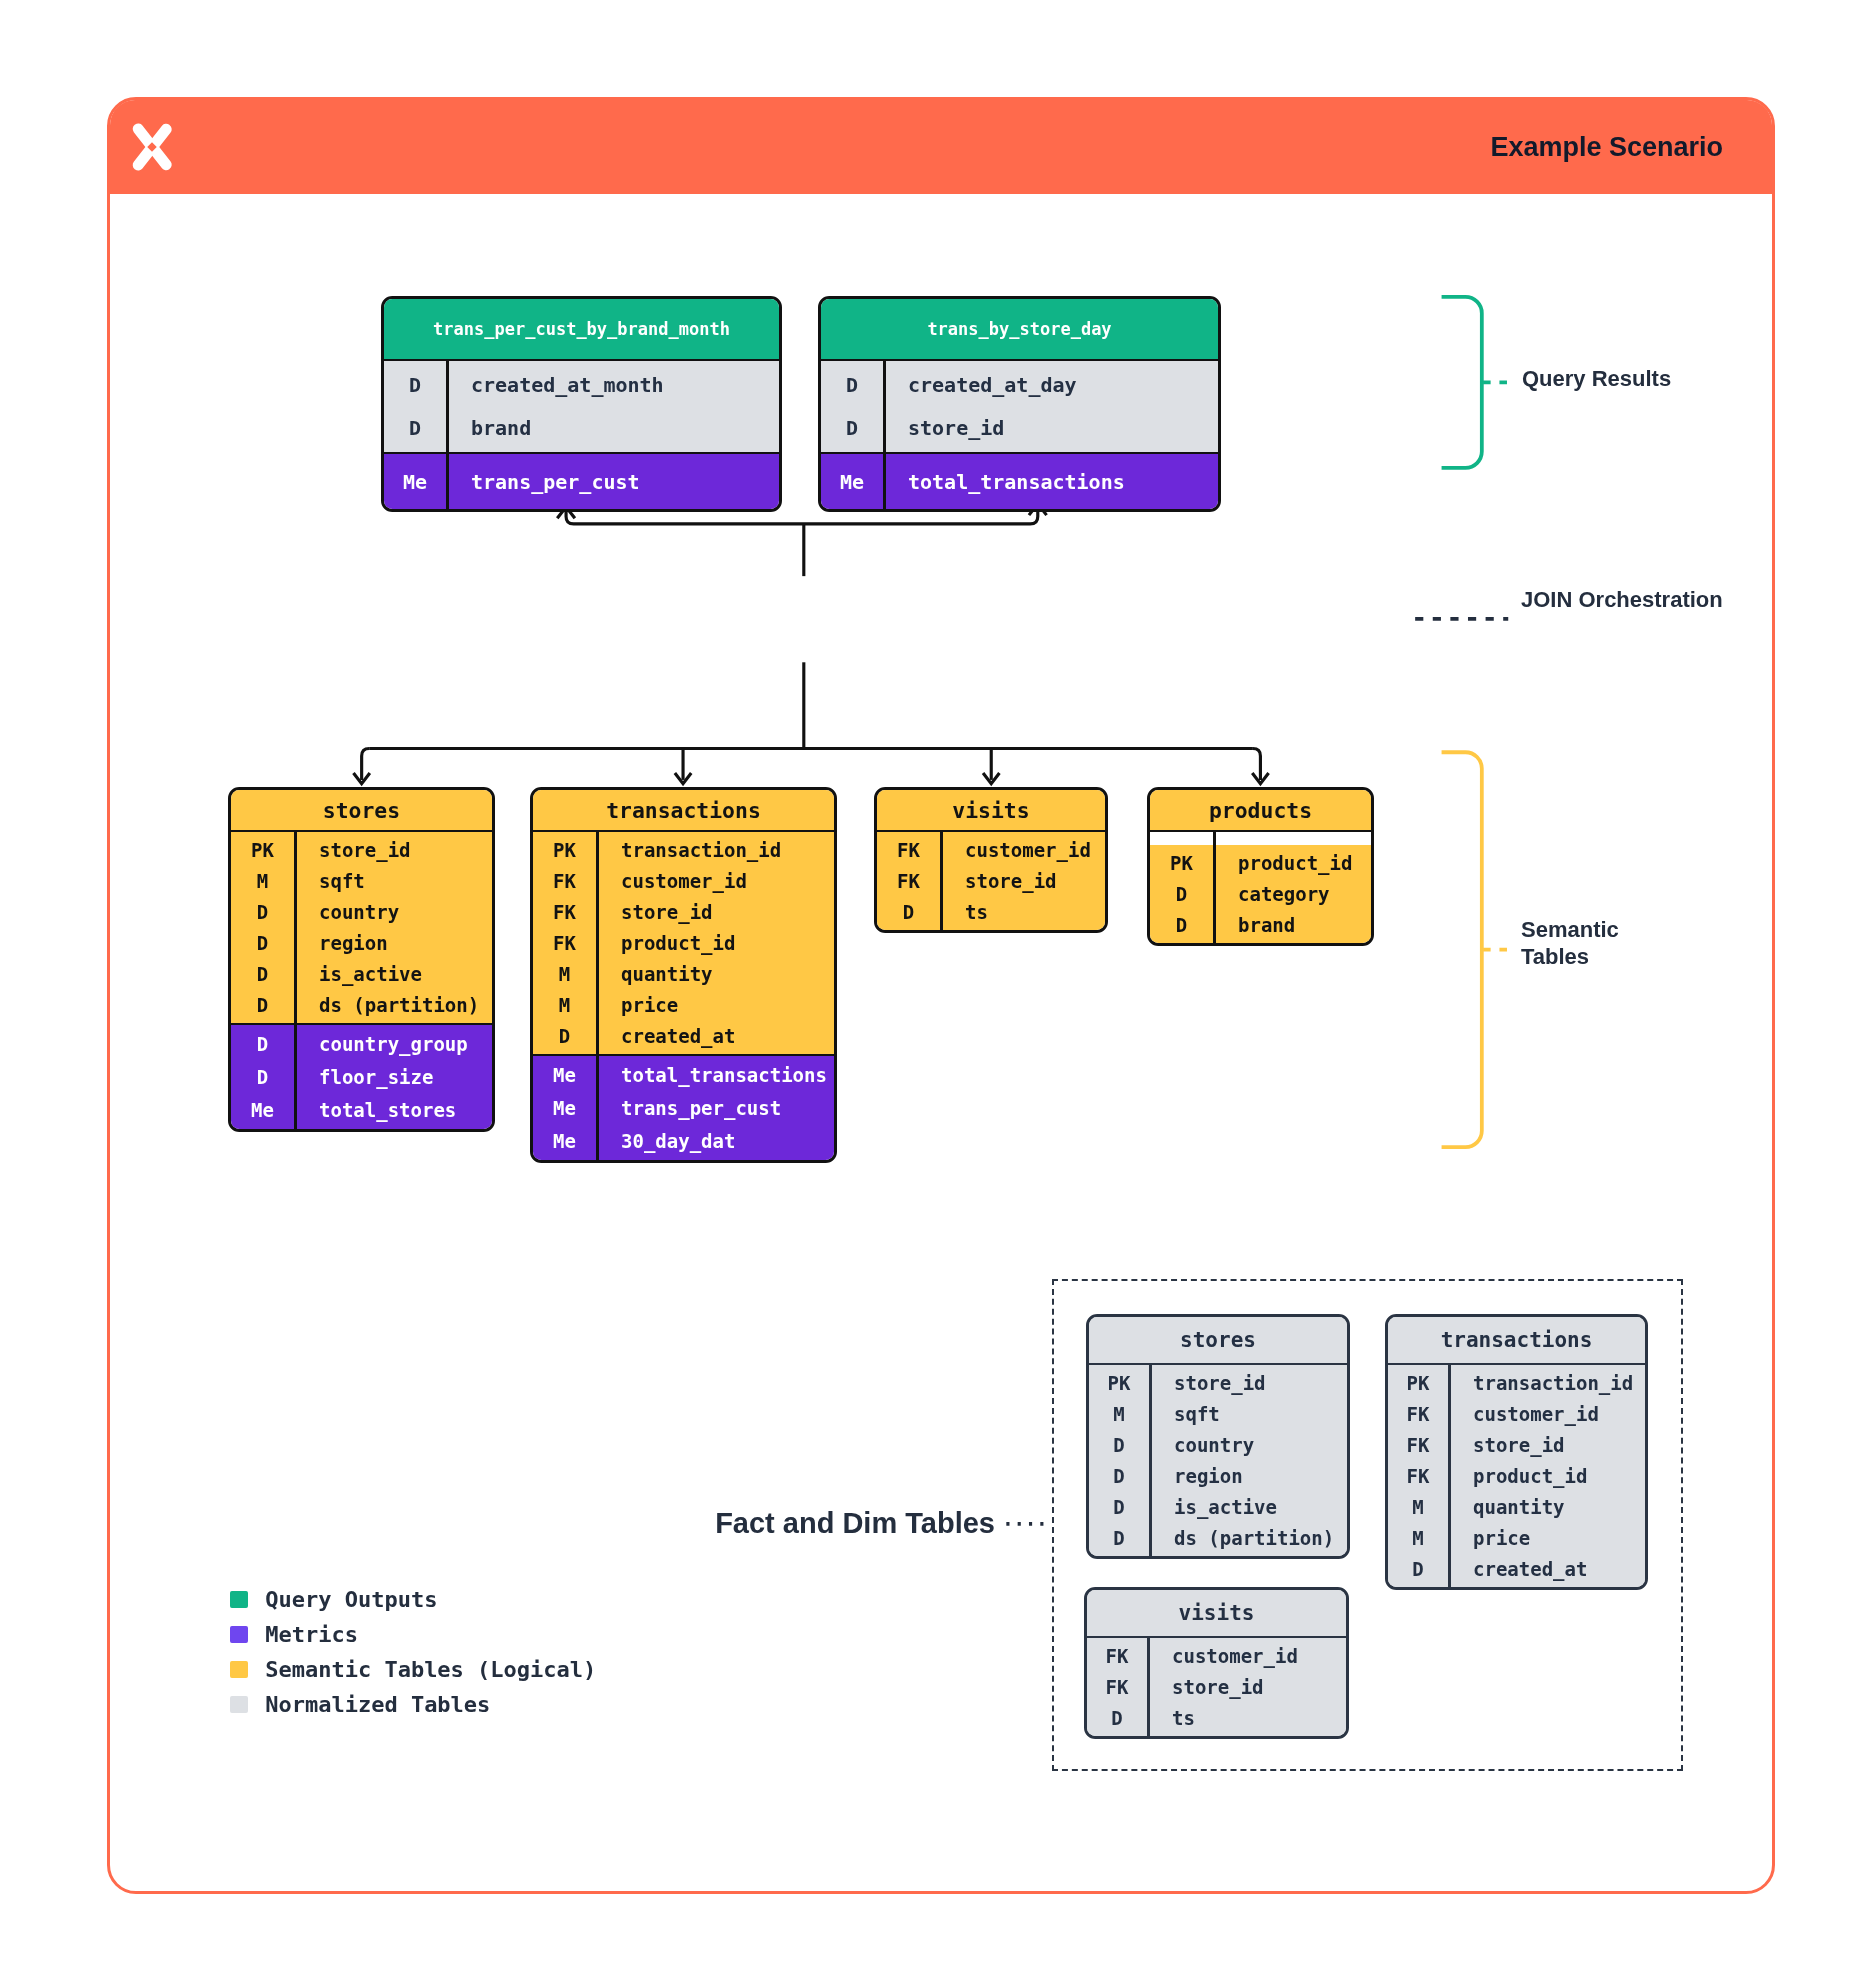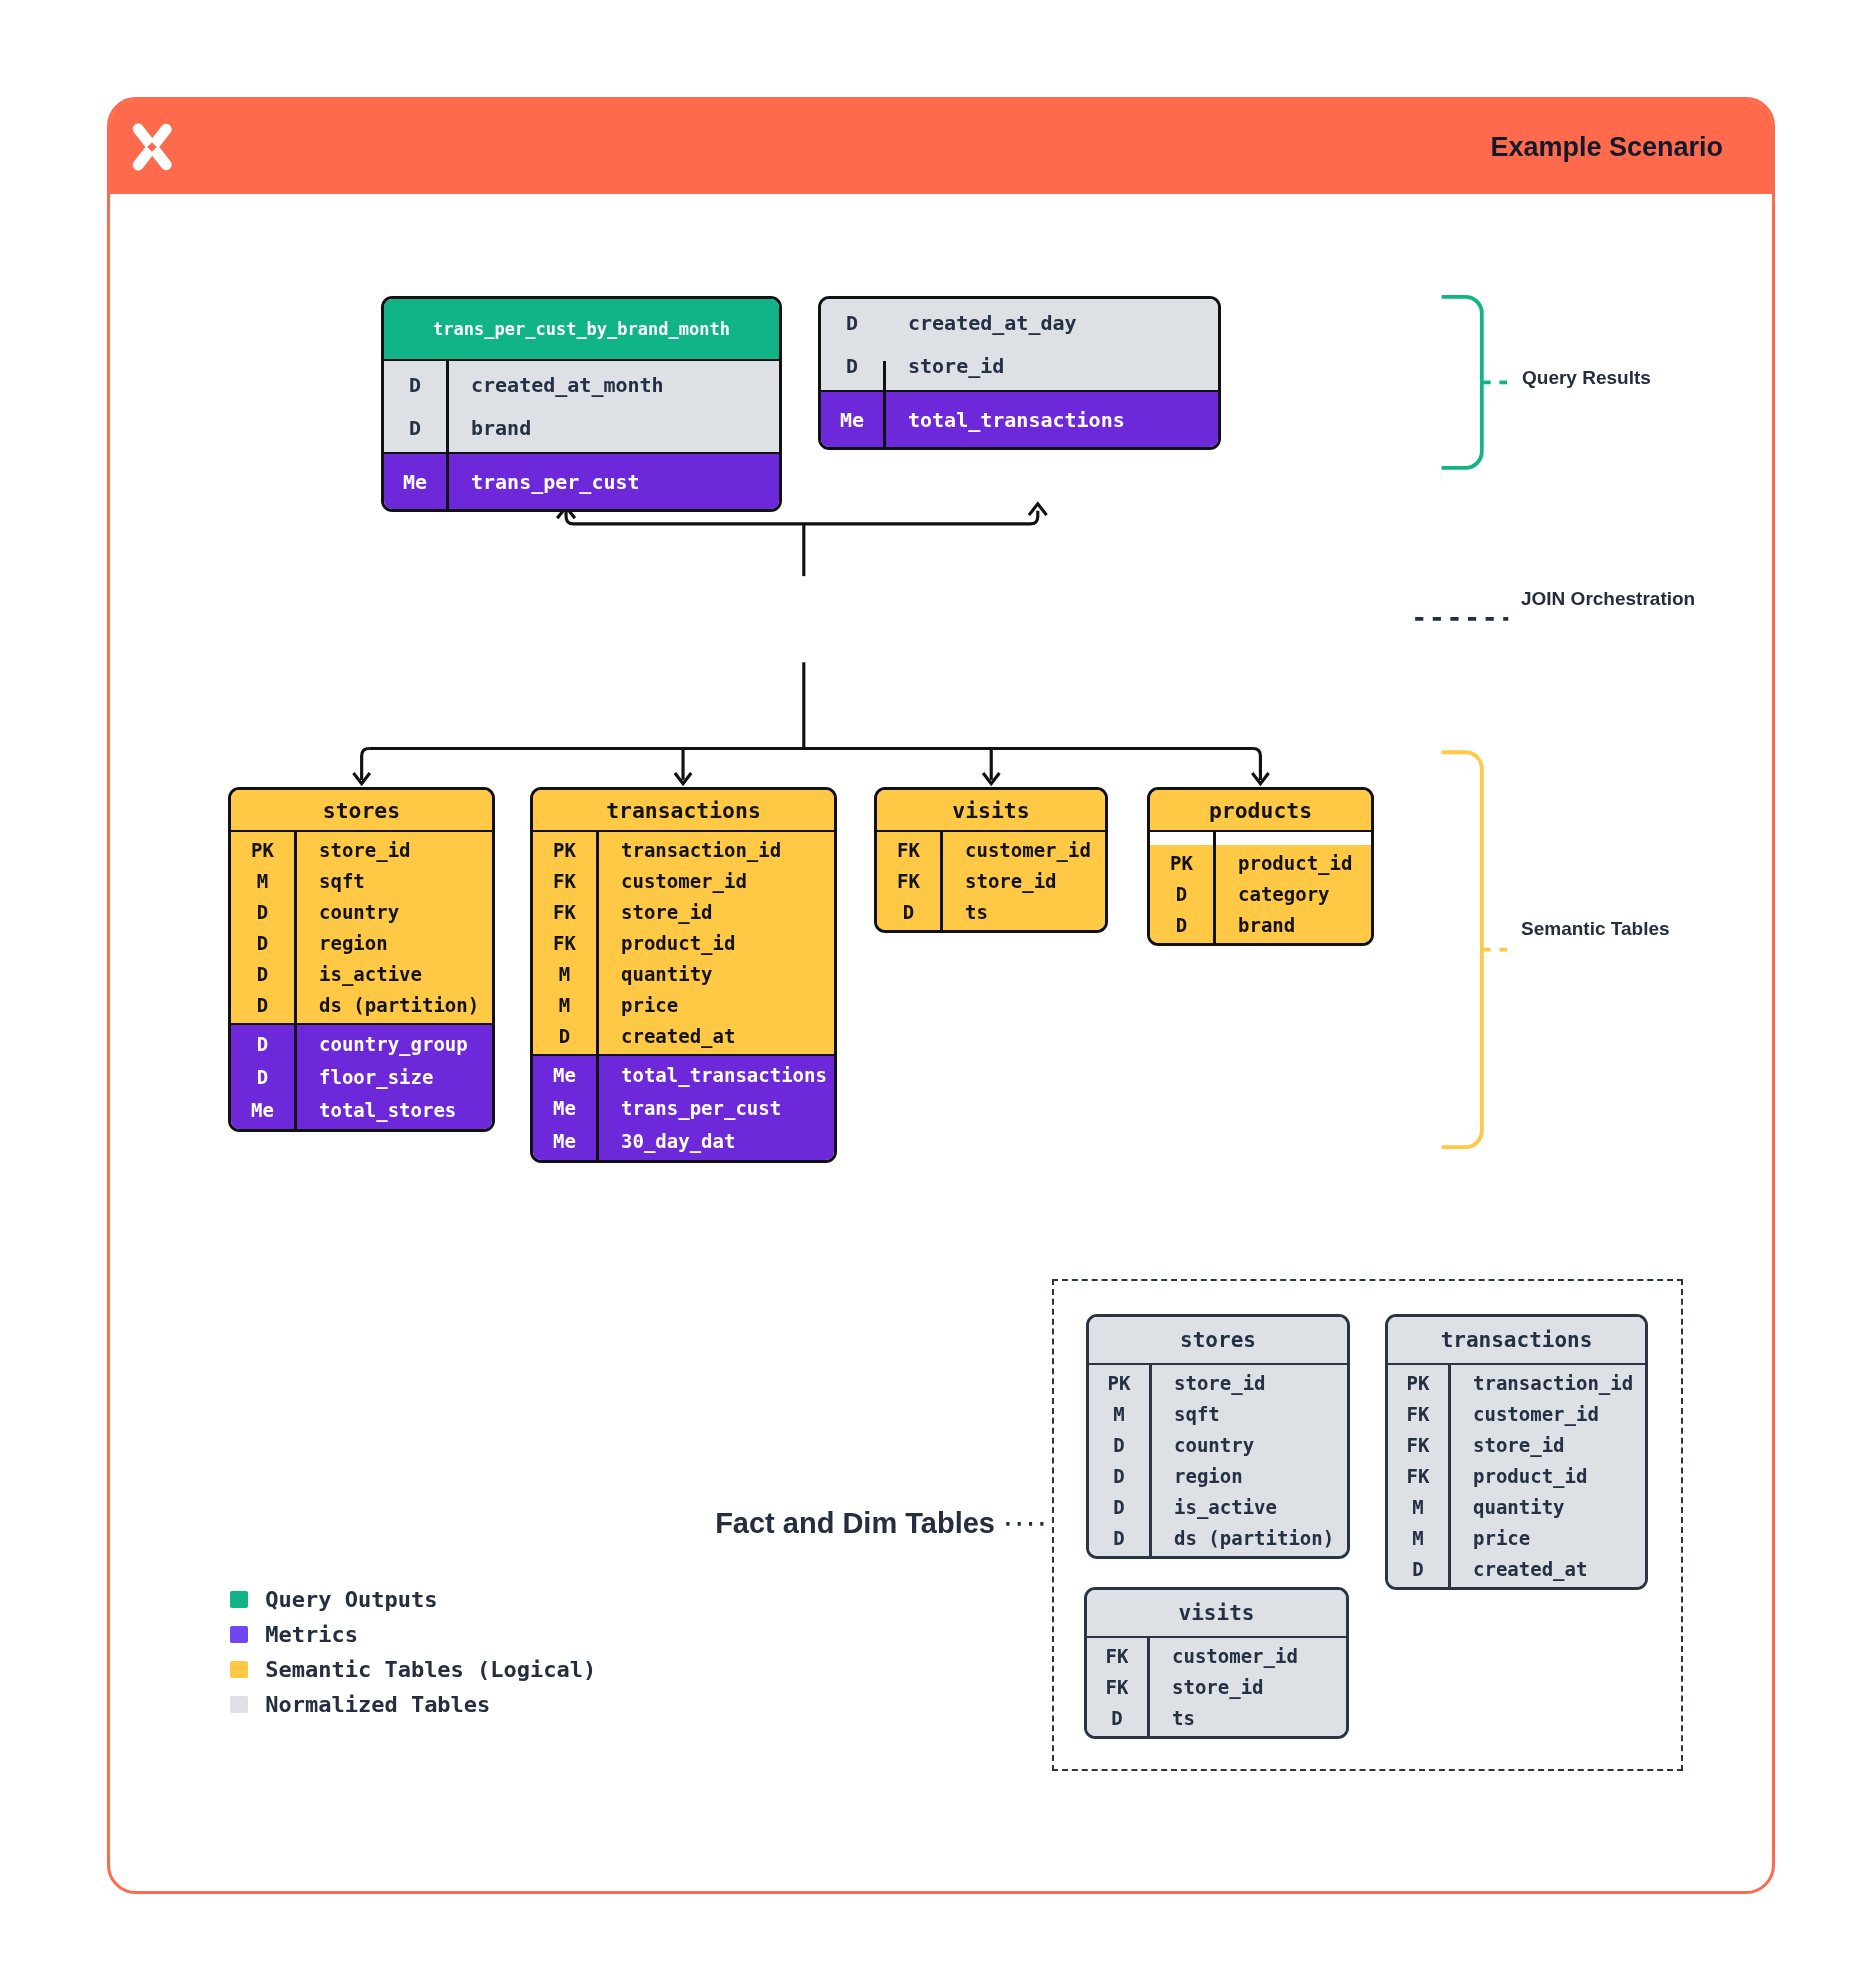--- a/index.html
+++ b/index.html
@@ -48,21 +48,21 @@
   #nt3{left:1084px;top:1587px;width:265px;}
   
   .join-bar{position:absolute;left:231px;top:575px;width:1147px;height:87px;box-sizing:border-box;
         background:#FF6A4C;border:3.1px solid #111;border-radius:16.4px;display:flex;align-items:center;
         justify-content:center;z-index:2;font-size:29px;letter-spacing:1.3px;color:#111;}
   .join-diamond{position:absolute;top:10.7px;width:24px;height:65px;background:#111;
         clip-path:polygon(50% 0,100% 50%,50% 100%,0 50%);}
   .jd-left{left:28px;} .jd-right{right:30px;}
   
   .ann{position:absolute;font-family:"Liberation Sans",sans-serif;font-weight:bold;color:#242E3E;
-       font-size:19px;line-height:1.22;z-index:3;}
+       font-size:22px;line-height:1.22;z-index:3;}
   #ann-qr{left:1522px;top:366px;}
   #ann-join{left:1521px;top:587px;width:214px;}
   #ann-sem{left:1521px;top:917px;width:151px;}
   #ann-fact{right:873px;top:1506px;font-size:29px;white-space:nowrap;}
   
   .dotted-box{position:absolute;left:1052px;top:1279px;width:631px;height:492px;box-sizing:border-box;
        border:2.5px dashed #2A3443;z-index:1;}
   
   .legend{position:absolute;left:230px;top:1582px;z-index:2;}
   .lg-item{display:flex;align-items:center;height:35px;}
@@ -136,20 +136,21 @@
       </div>
       <div class="sec sec-purple">
         <div class="row">
           <div class="badge">Me</div>
           <div class="fname">trans_per_cust</div>
         </div>
       </div>
       <div class="vline"></div>
     </div>
   <div id="qt2" class="ctable t-green">
+      <div class="ttl">trans_by_store_day</div>
       <div class="sec sec-gray">
         <div class="row">
           <div class="badge">D</div>
           <div class="fname">created_at_day</div>
         </div>
         <div class="row">
           <div class="badge">D</div>
           <div class="fname">store_id</div>
         </div>
       </div>

